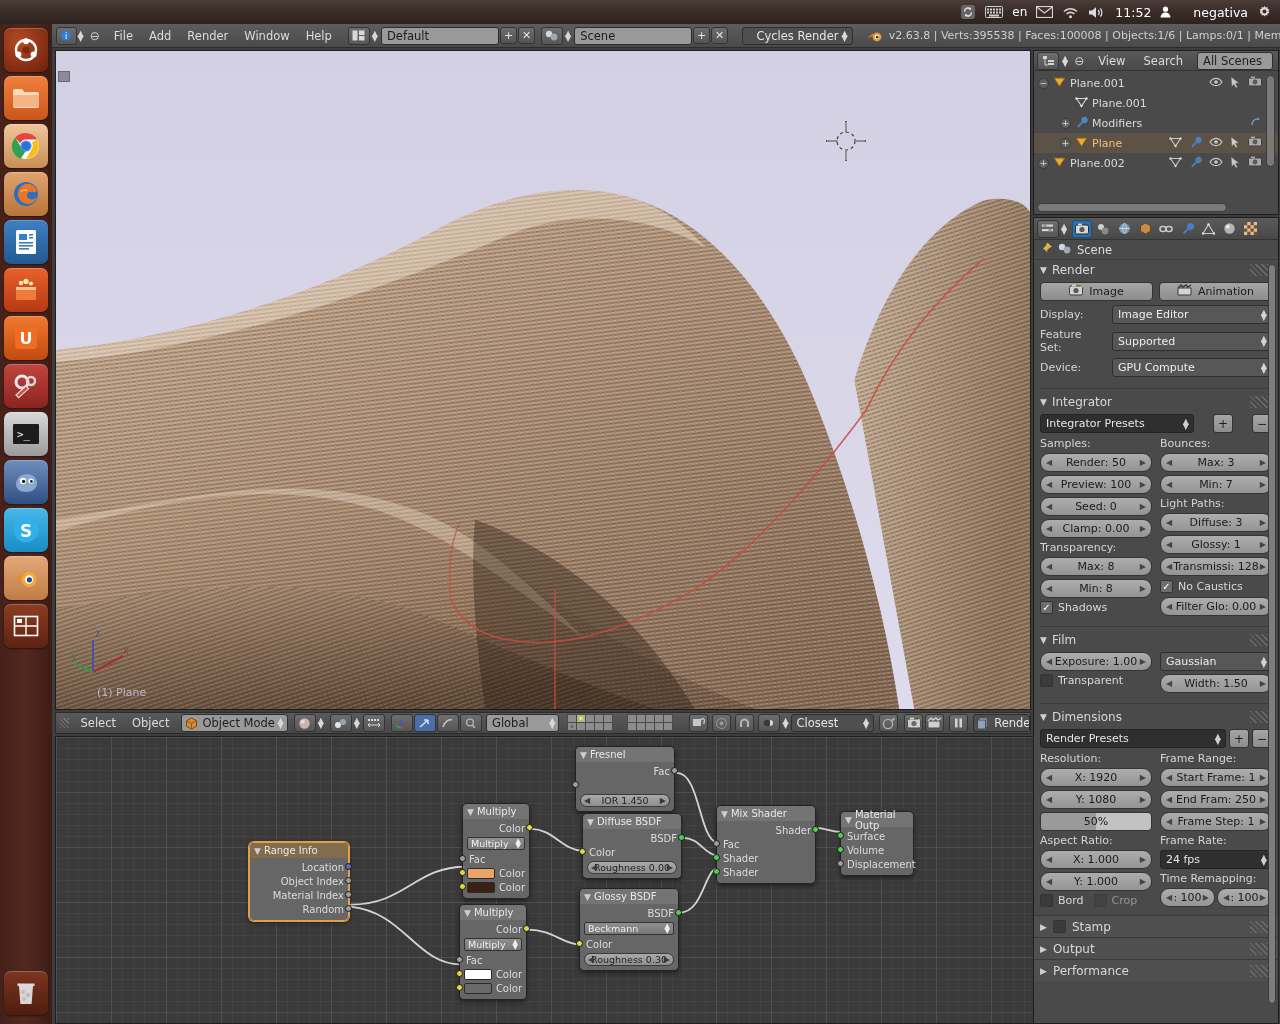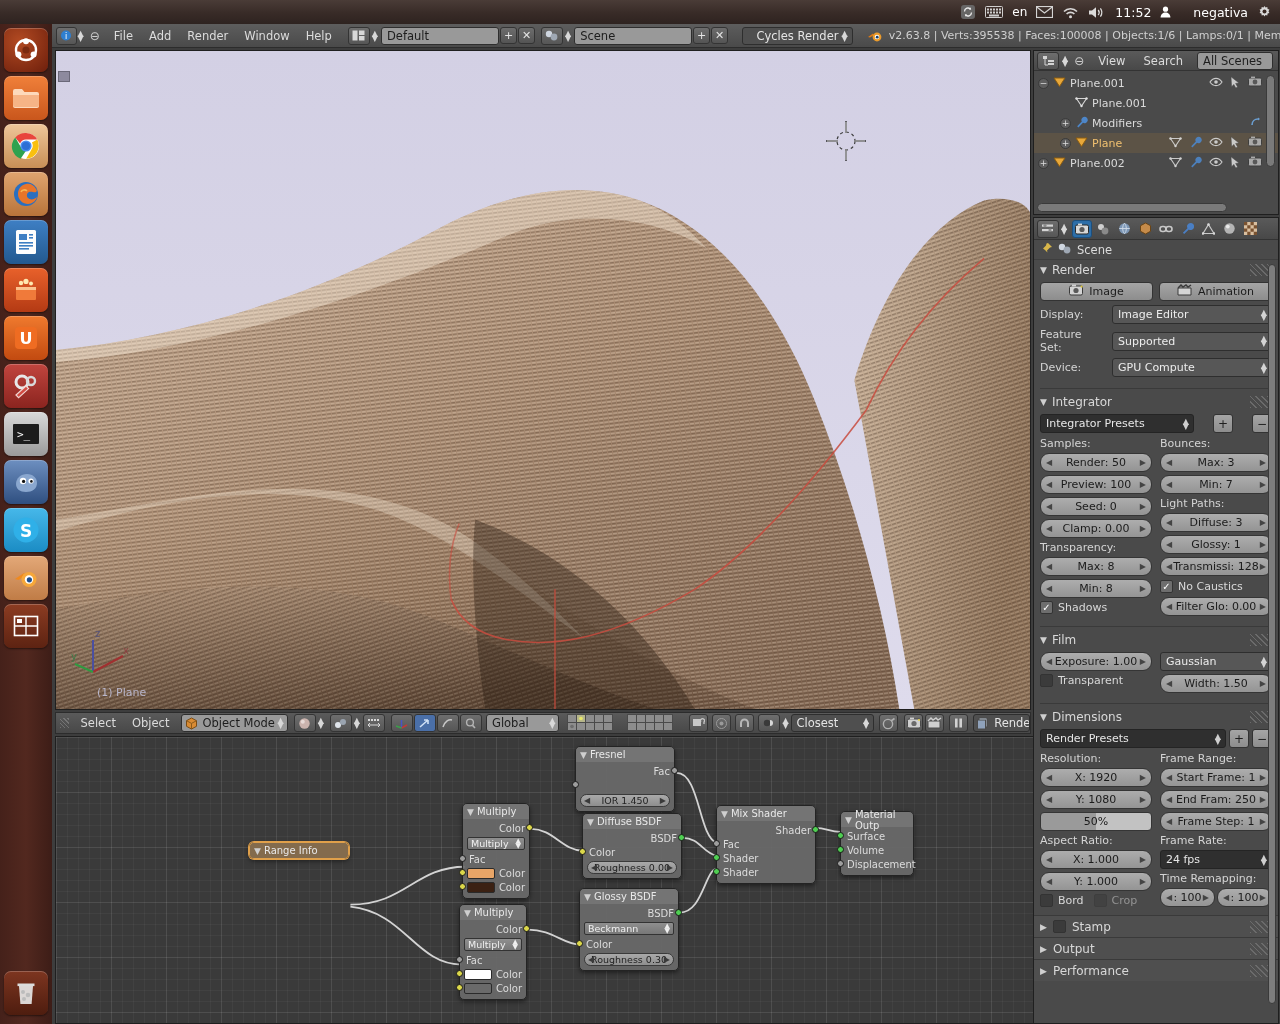--- a/index.html
+++ b/index.html
@@ -757,20 +757,38 @@
         <path d="M761 91 C772 91 775 95 786 95"></path>
       </g>
     </svg>
 
     <div id="nodes-layer">
         <div class="node sel" style="left: 193px; top: 105px; width: 100px;">
           <div class="nhead">
             <span class="tri">▼</span>
             <span>Range Info</span>
           </div>
+          <div class="nbody">
+            <div class="row r">
+              <span>Location</span>
+              <span class="sock r purple"></span>
+            </div>
+            <div class="row r">
+              <span>Object Index</span>
+              <span class="sock r grey"></span>
+            </div>
+            <div class="row r">
+              <span>Material Index</span>
+              <span class="sock r grey"></span>
+            </div>
+            <div class="row r">
+              <span>Random</span>
+              <span class="sock r grey"></span>
+            </div>
+          </div>
         </div>
         <div class="node" style="left: 406px; top: 66px; width: 68px;">
           <div class="nhead">
             <span class="tri">▼</span>
             <span>Multiply</span>
           </div>
           <div class="nbody">
             <div class="row r">
               <span>Color</span>
               <span class="sock r yellow"></span>

